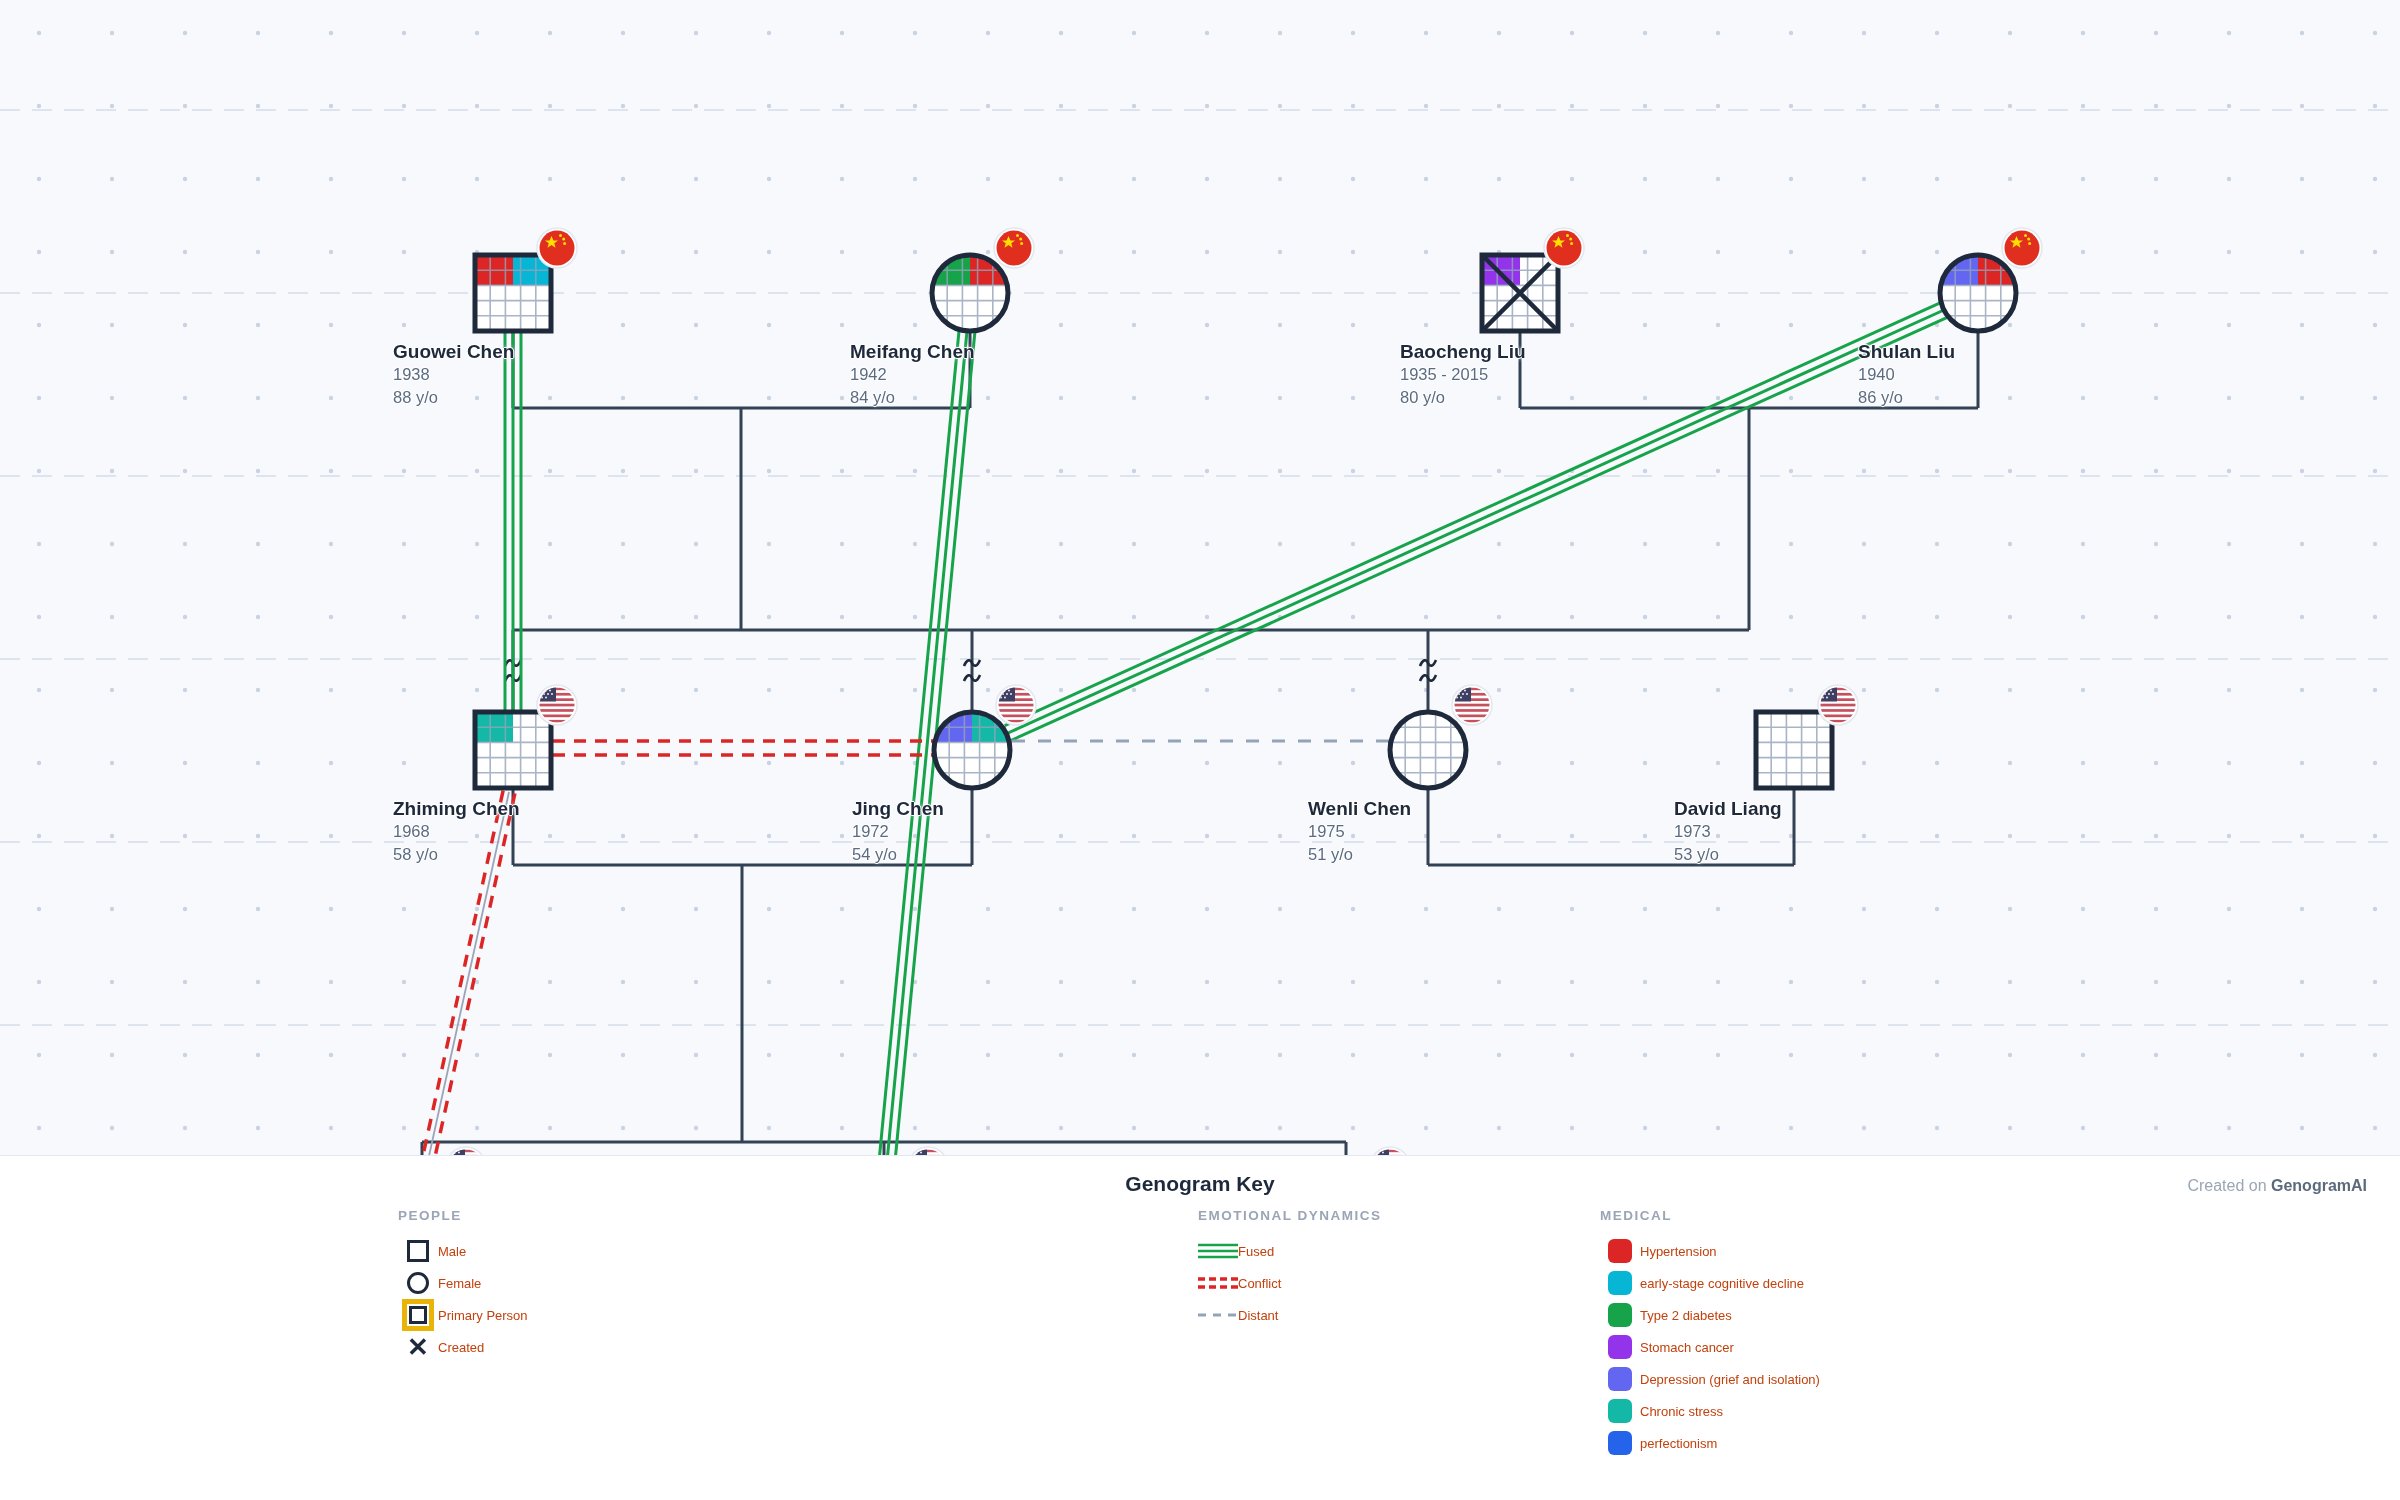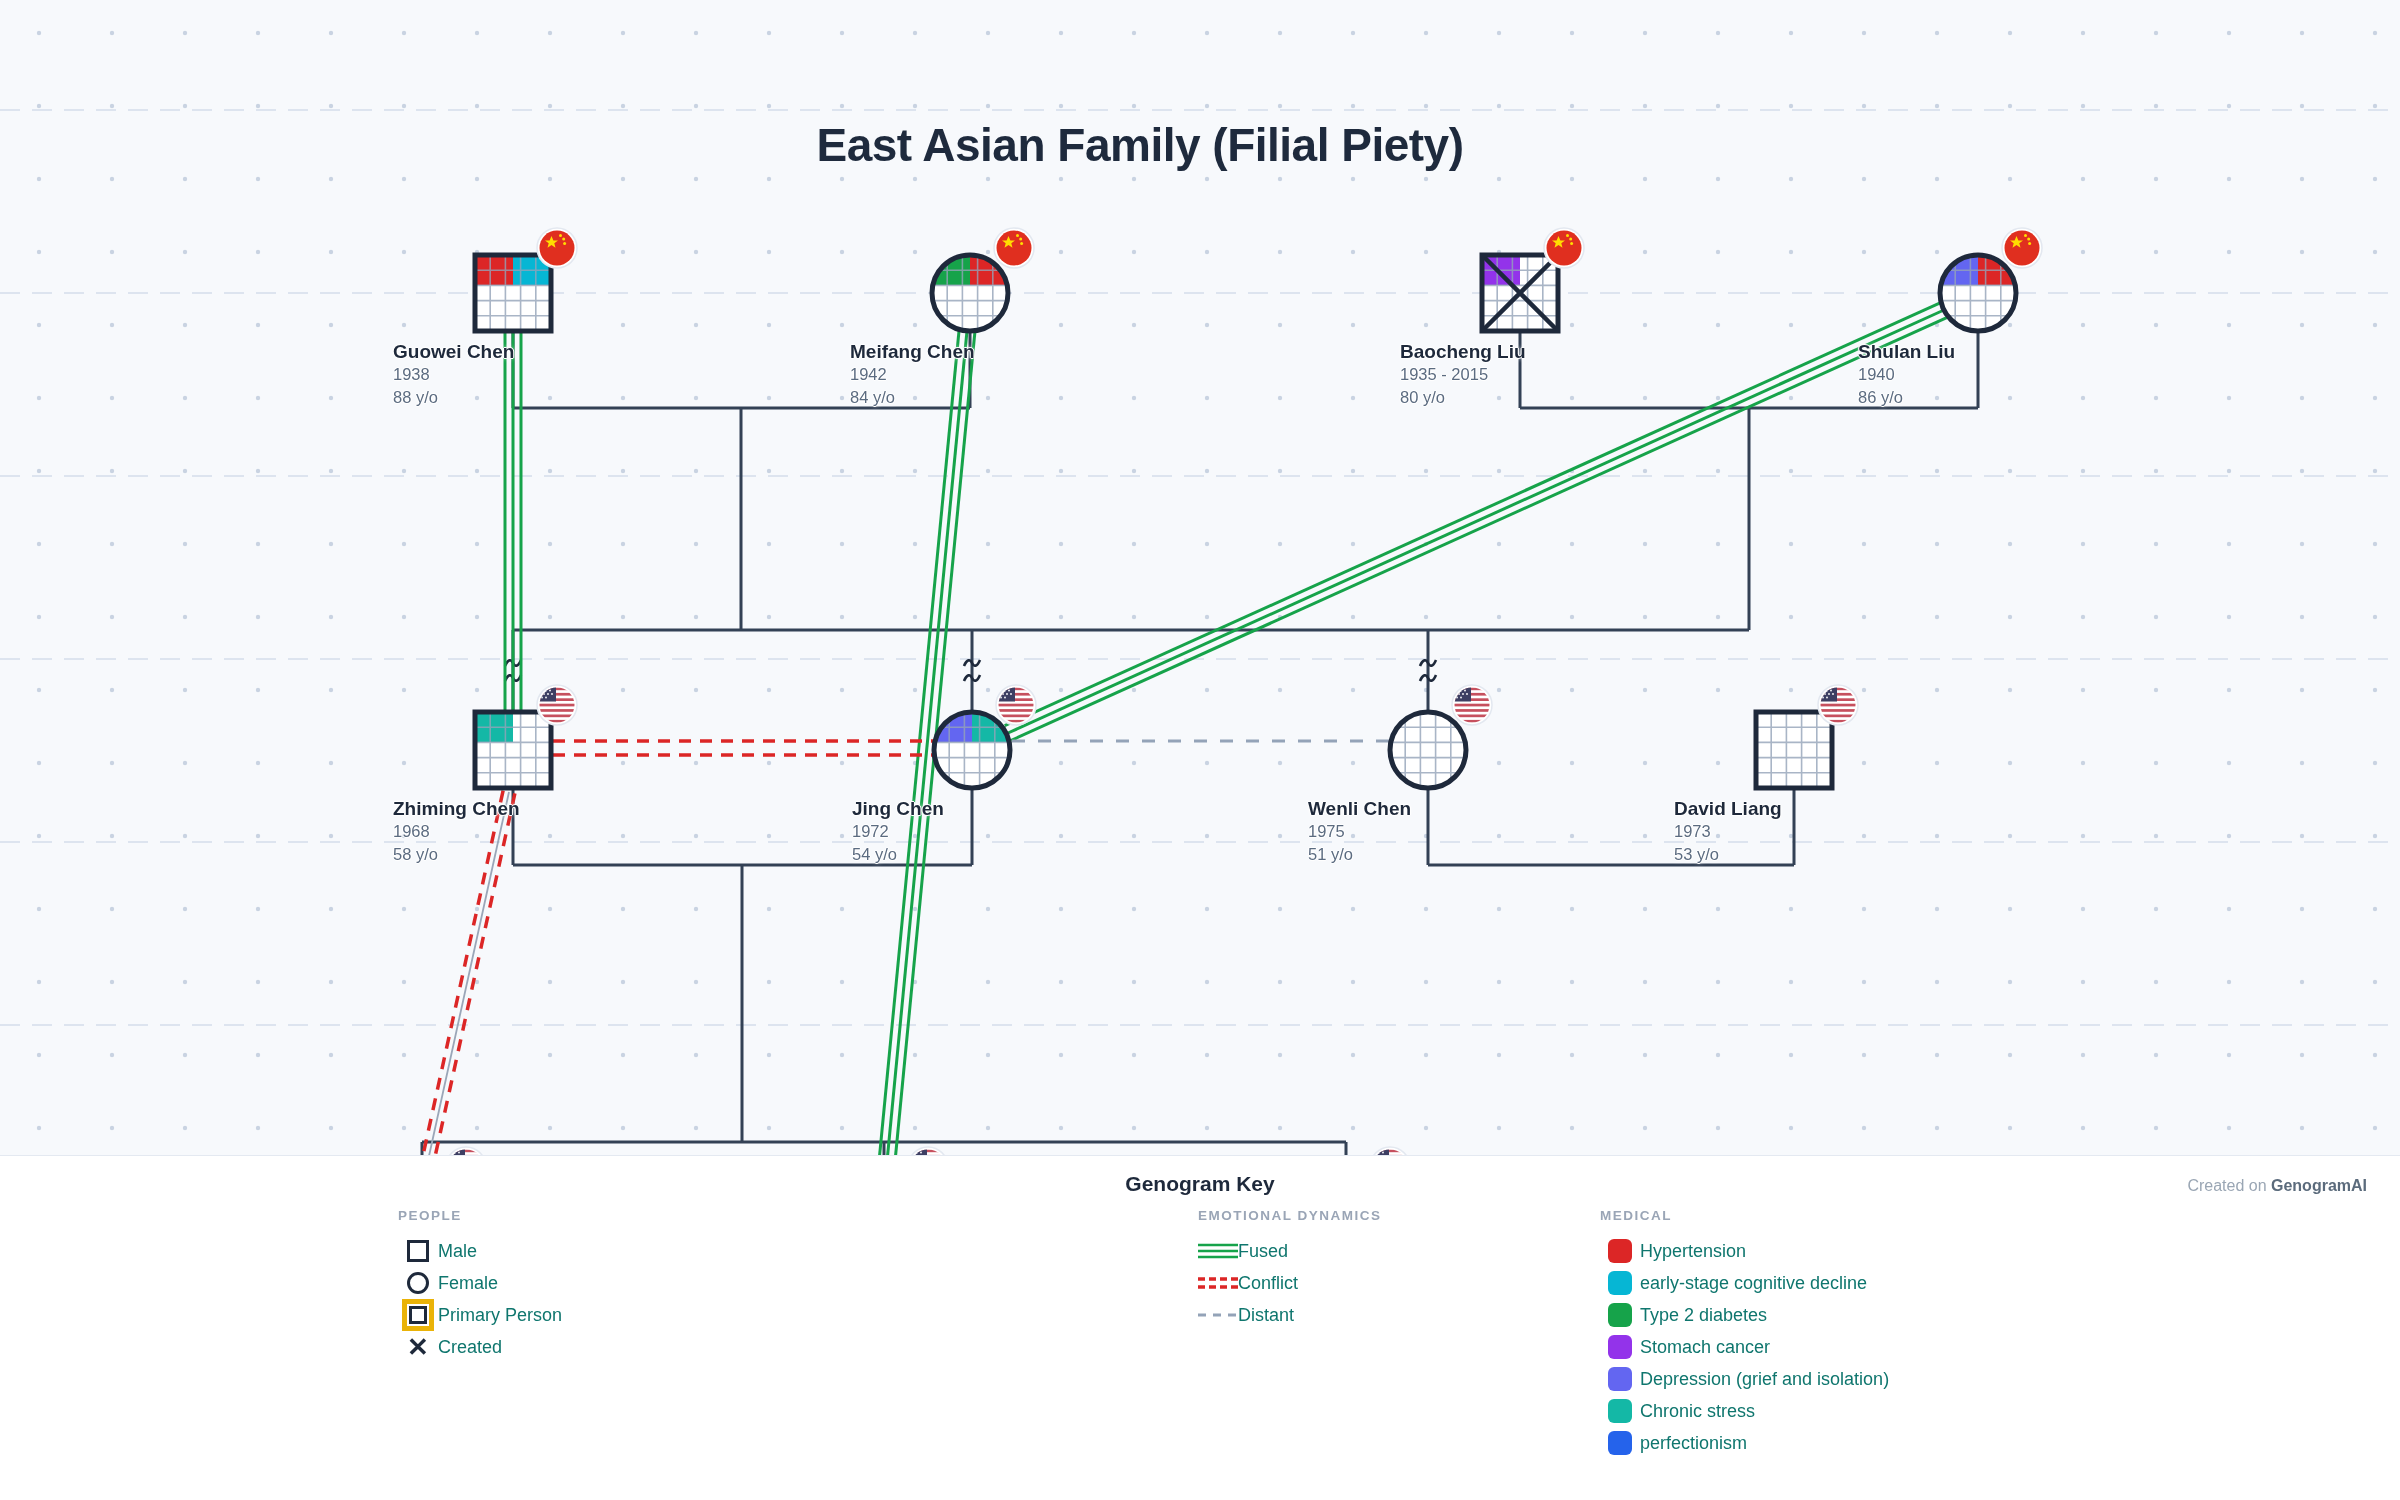--- a/index.html
+++ b/index.html
@@ -24,21 +24,21 @@
   #keypanel{position:absolute;left:0;top:1155px;width:2400px;height:345px;background:#ffffff;
             border-top:1px solid #e4e9f1;z-index:20;}
   #key-title{position:absolute;left:0;top:16px;width:2400px;text-align:center;
              font-size:21px;font-weight:bold;color:#1e293b;}
   #created-on{position:absolute;right:33px;top:21px;font-size:16px;color:#9aa6b4;}
   #created-on b{color:#5b6b7c;margin-top:24px;}
   .kcol{position:absolute;top:52px;}
   .khead{font-size:13.5px;font-weight:bold;letter-spacing:1.5px;color:#9aa5b6;margin-bottom:12px;}
   .kitem{display:flex;align-items:center;height:32px;}
   .kicon{width:40px;display:flex;justify-content:center;align-items:center;flex:0 0 40px;}
-  .klabel{font-size:18px;color:#0f766e;}
+  .klabel{font-size:13px;color:#c2410c;}
   .sq{width:22px;height:22px;border:3px solid #1e293b;box-sizing:border-box;}
   .ci{width:22px;height:22px;border:3px solid #1e293b;border-radius:50%;box-sizing:border-box;}
   .pp{width:32px;height:32px;border:5px solid #eab308;box-sizing:border-box;display:flex;
       align-items:center;justify-content:center;}
   .pp .in{width:18px;height:18px;border:3px solid #1e293b;box-sizing:border-box;}
   .xg{font-size:26px;font-weight:bold;color:#1e293b;line-height:22px;}
   .mline{width:40px;height:0;border-top:3.5px solid #1e293b;}
   .bline{width:0;height:22px;border-left:4px solid #1e293b;}
 </style>
 </head>
@@ -151,21 +151,20 @@
     </g>
     <g>
       <line x1="509" y1="792" x2="429" y2="1156" stroke="#9aa6b8" stroke-width="1.8"></line>
       <line x1="503.1" y1="790.7" x2="423.1" y2="1154.7" stroke="#dc2626" stroke-width="3.5" stroke-dasharray="12 9"></line>
       <line x1="514.9" y1="793.3" x2="434.9" y2="1157.3" stroke="#dc2626" stroke-width="3.5" stroke-dasharray="12 9"></line>
     </g>
 
     <line x1="1012" y1="741" x2="1389" y2="741" stroke="#94a3b8" stroke-width="3" stroke-dasharray="13 13"></line>
   </svg>
 
-  <div id="title">East Asian Family (Filial Piety)</div>
 
   <div class="person" style="left:513px;top:293px">
     <svg class="glyph" width="92" height="92">
       <rect class="nfill" x="8" y="8" width="76" height="76"></rect>
       <rect x="8" y="8" width="38" height="30" fill="#dc2626"></rect>
       <rect x="46" y="8" width="38" height="30" fill="#06b6d4"></rect>
       <use class="grid" href="#glyph-grid"></use>
       <rect class="nborder" x="8" y="8" width="76" height="76"></rect>
     </svg>
     <svg class="flag" width="44" height="44">

